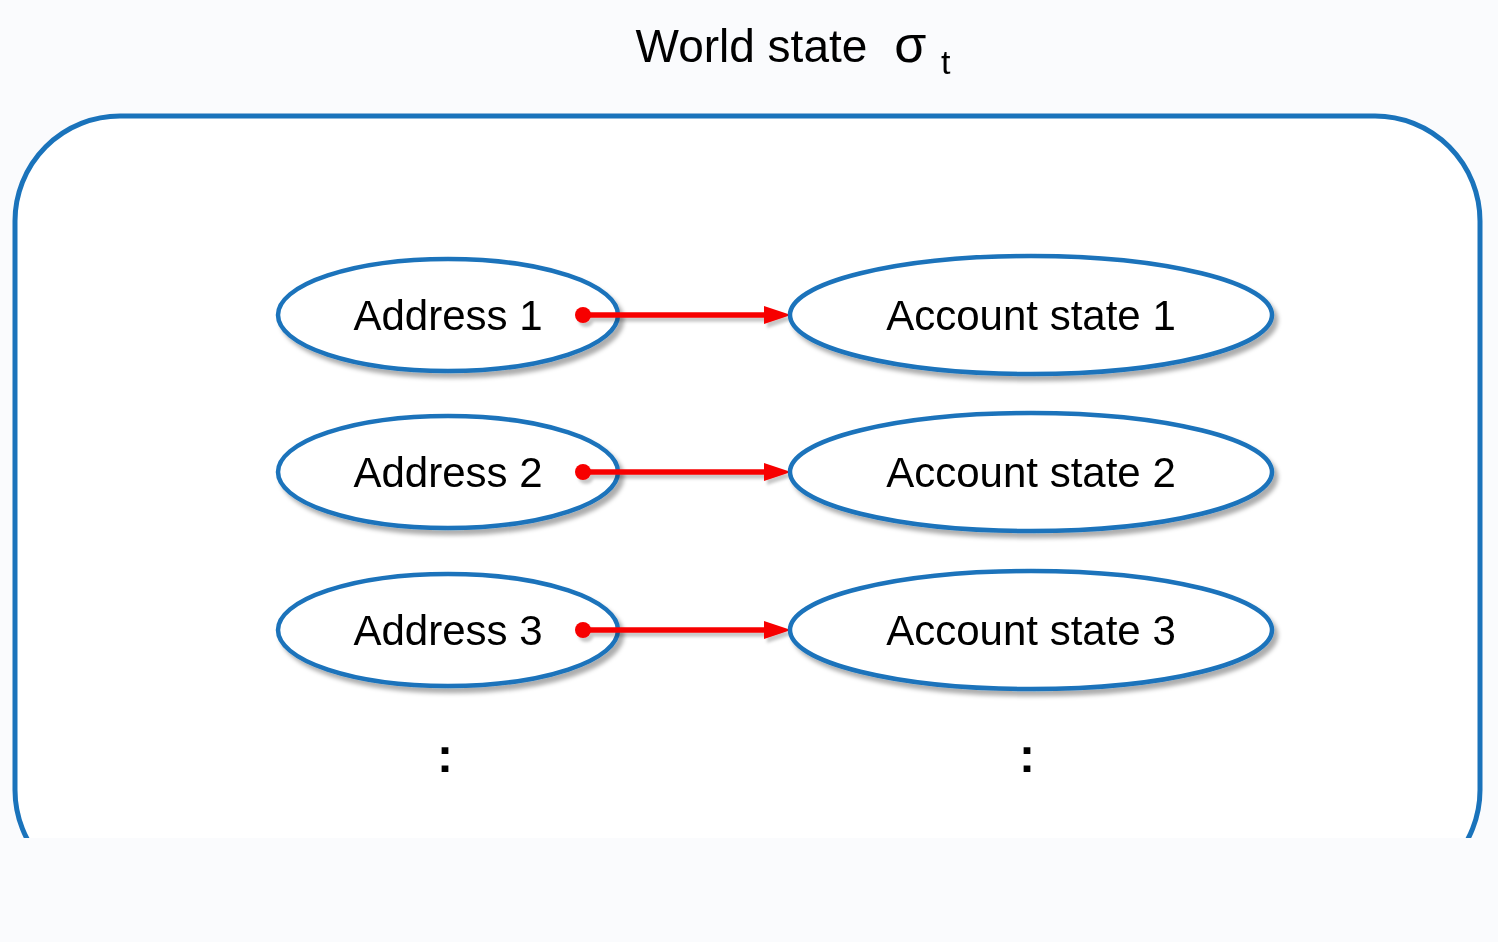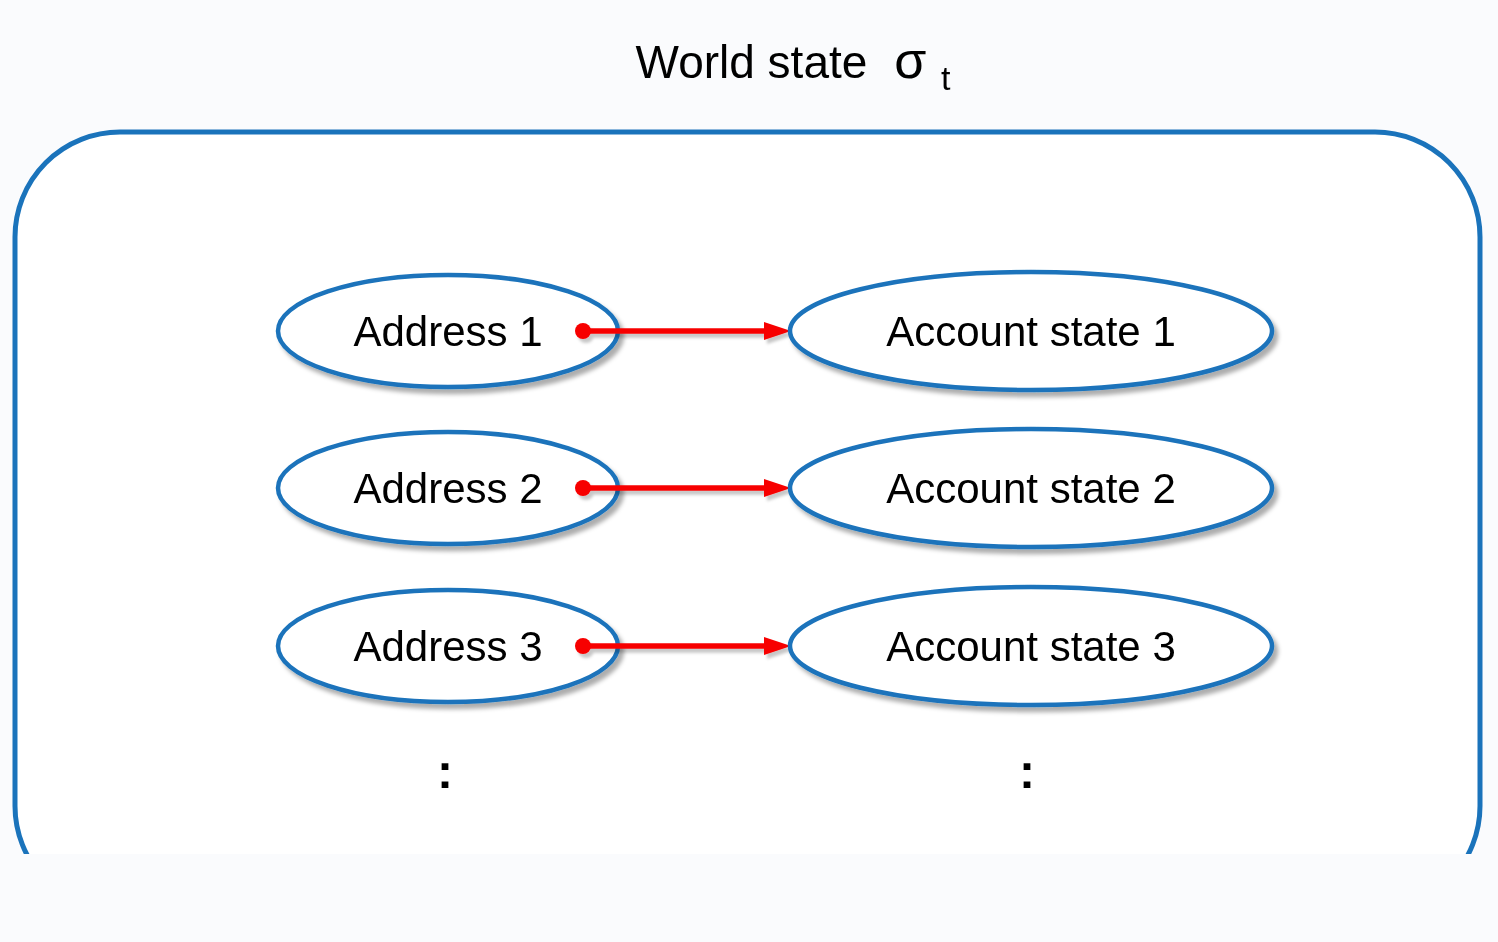--- a/index.html
+++ b/index.html
@@ -13,21 +13,20 @@
     margin: 0;
     padding: 0;
     background: var(--color-canvas);
   }
   .stage {
     width: 1498px;
     height: 838px;
     position: relative;
     background: var(--color-canvas);
     font-family: "Liberation Sans", sans-serif;
-    margin-top: 16px;
   }
   svg { display: block; }
 
   .title-text {
     font-family: "Liberation Sans", sans-serif;
     font-size: 46px;
     fill: var(--color-text);
   }
   .title-sigma { font-size: 52px; }
   .title-sub   { font-size: 34px; }

